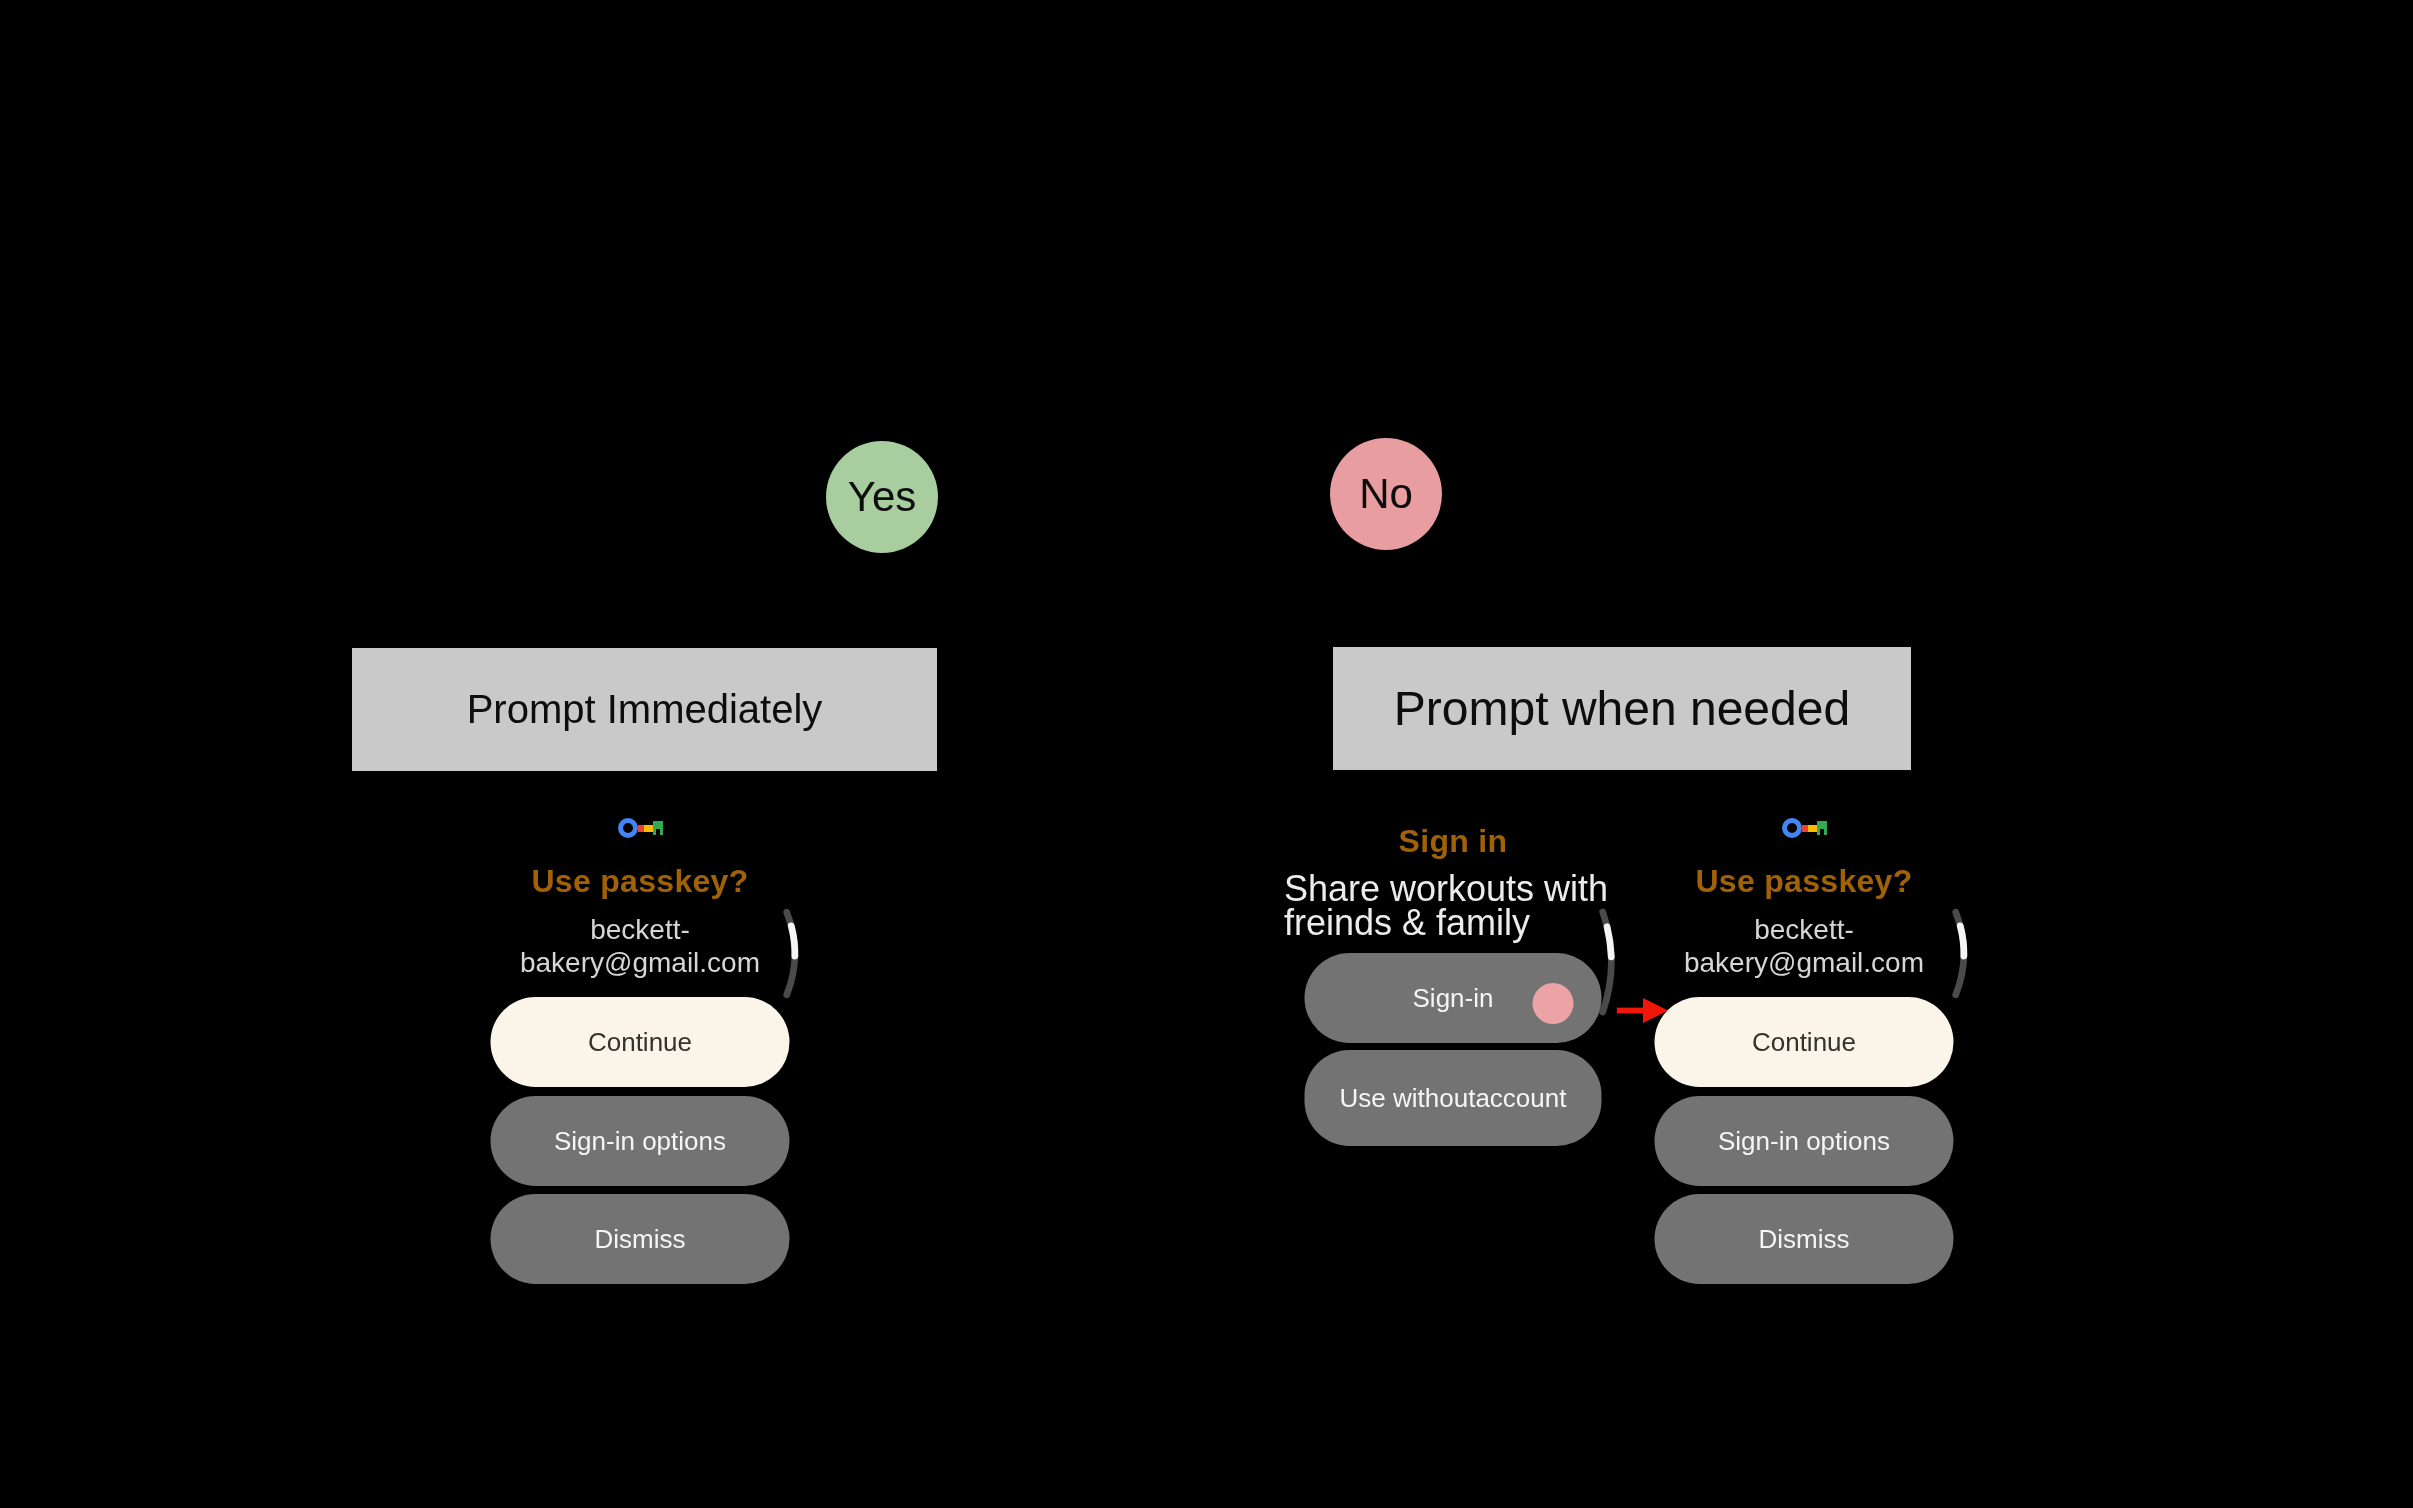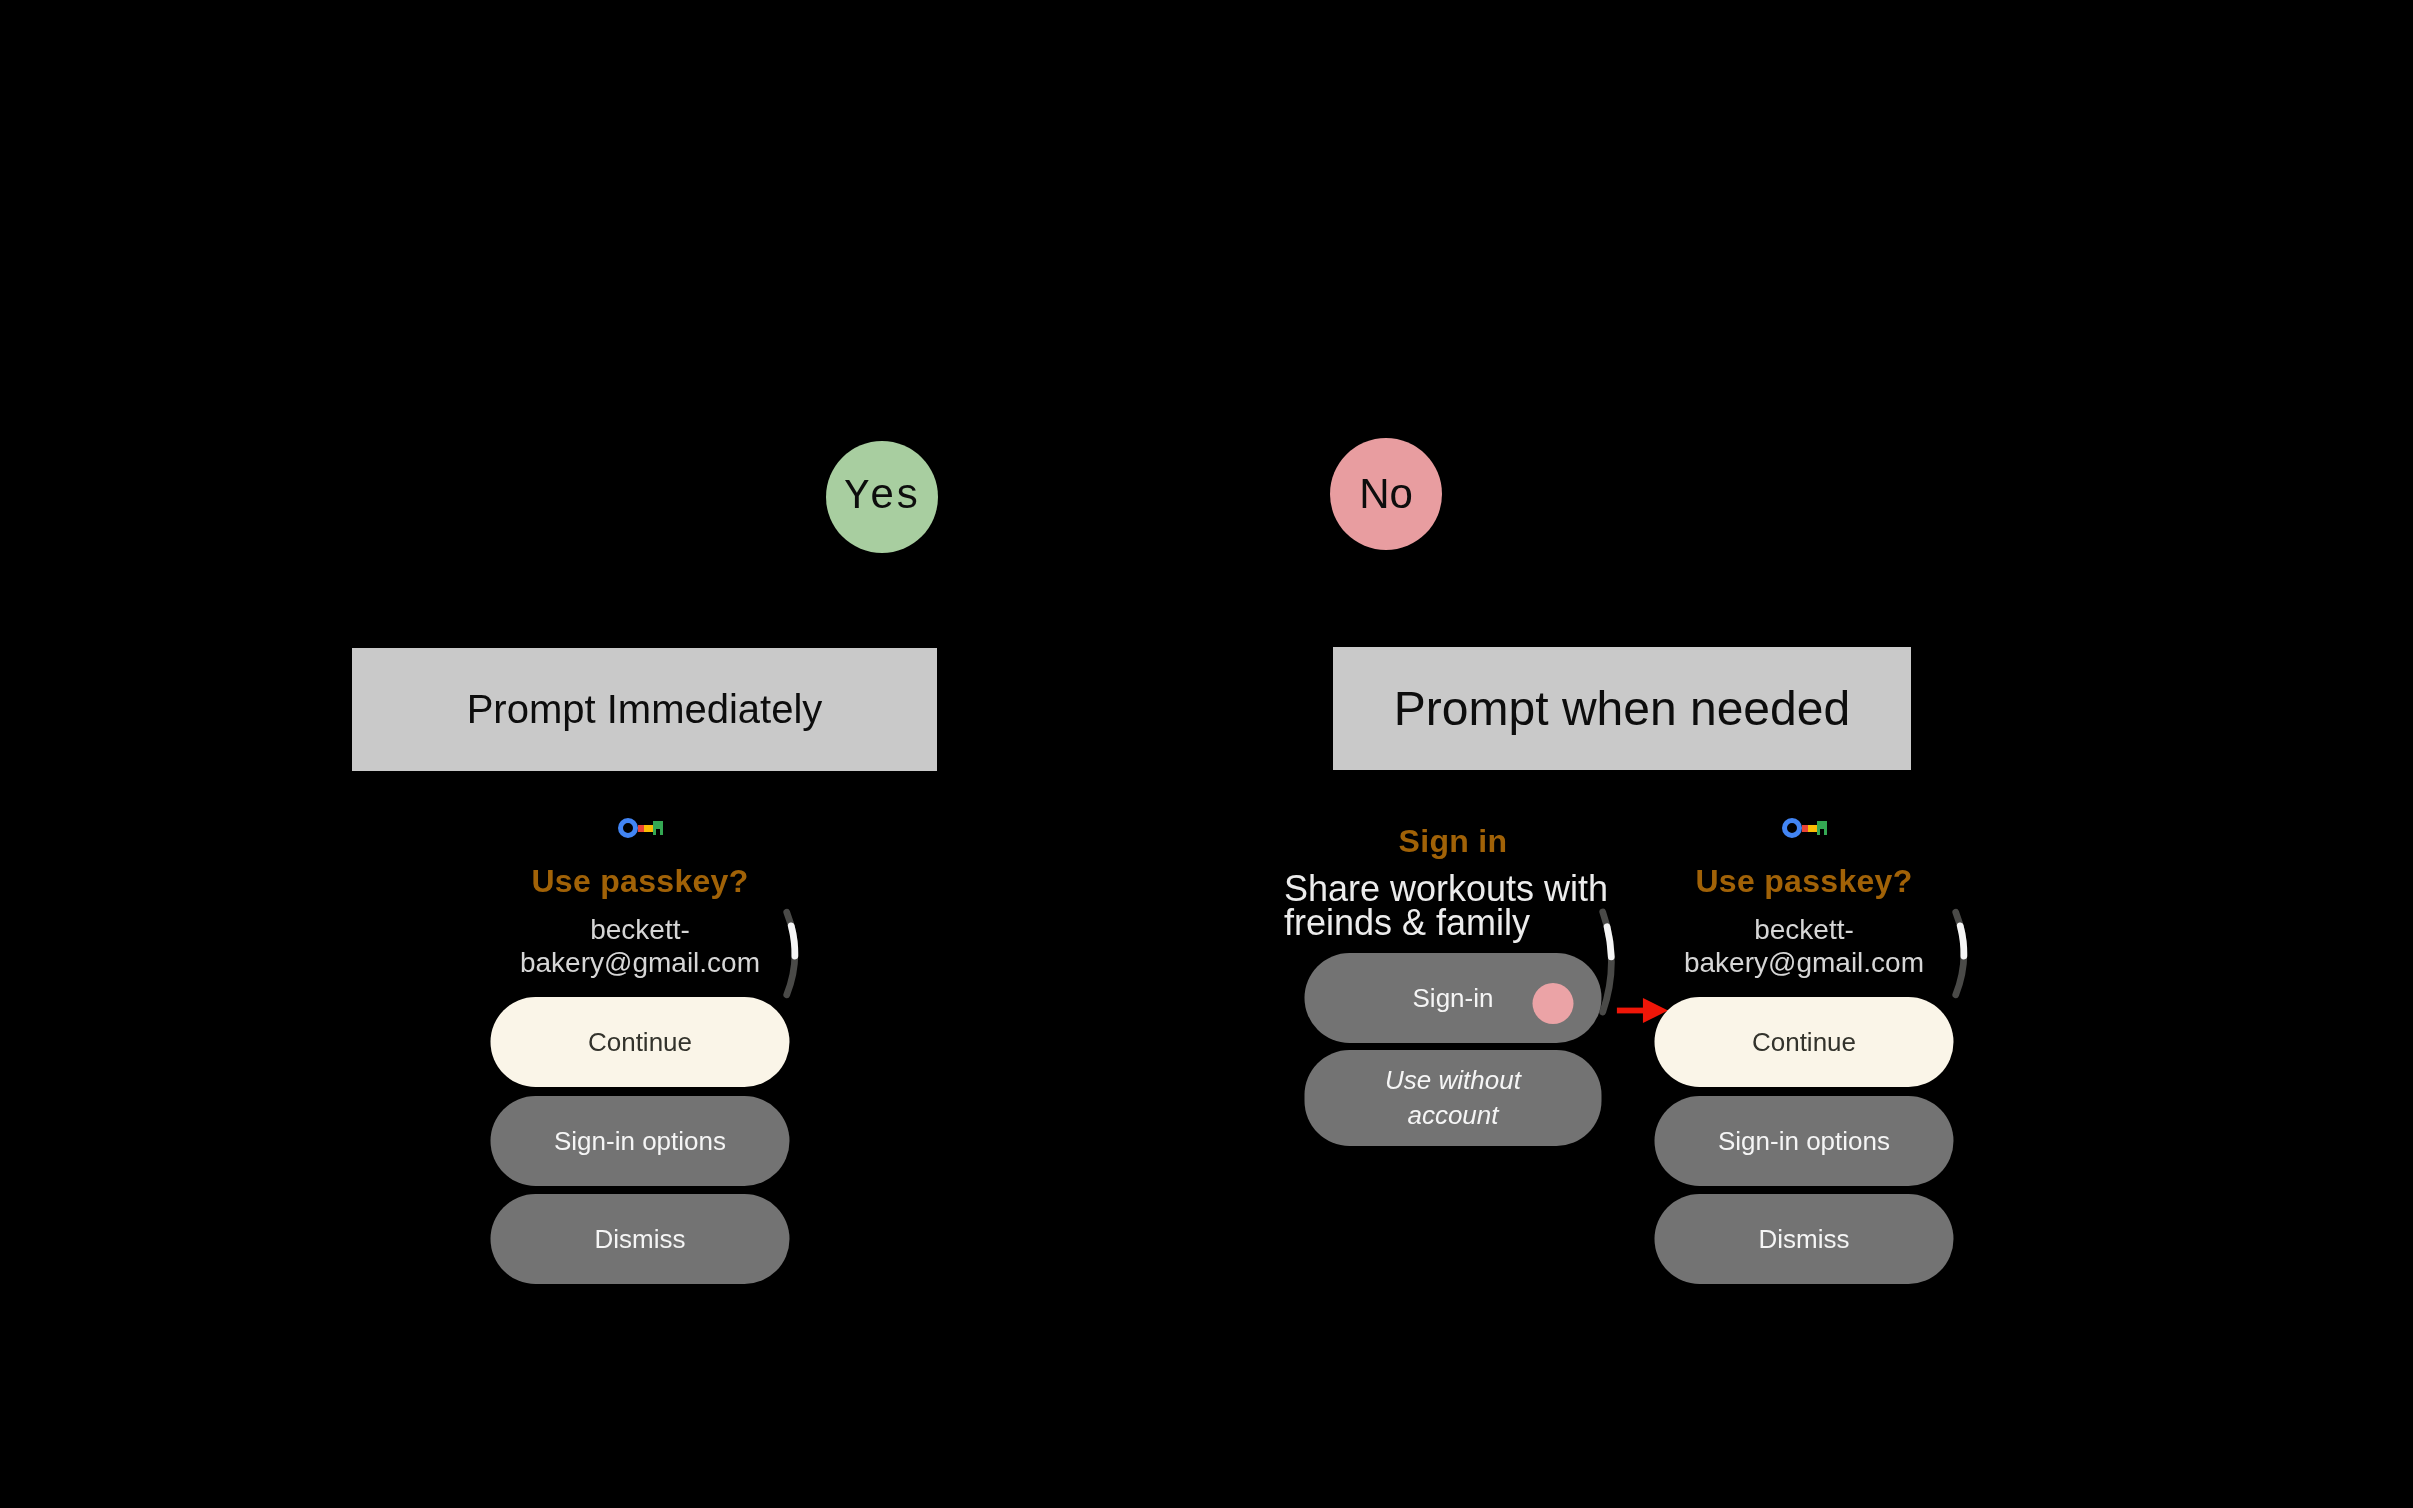--- a/index.html
+++ b/index.html
@@ -10,21 +10,21 @@
   
   .flow-box{position:absolute;background:#c9c9c9;display:flex;align-items:center;
             justify-content:center;color:#0d0d0d;}
   .q-box{left:685px;top:219px;width:960px;height:126px;font-size:49px;}
   .o-left{left:352px;top:648px;width:585px;height:123px;font-size:40px;}
   .o-right{left:1333px;top:647px;width:578px;height:123px;font-size:48px;}
 
   .node{position:absolute;width:112px;height:112px;border-radius:50%;
         display:flex;align-items:center;justify-content:center;
         font-size:42px;color:#0d0d0d;}
-  .node-yes{left:826px;top:441px;background:#a8cea0;font-family:Liberation Mono, monospace;}
+  .node-yes{left:826px;top:441px;background:#a8cea0;}
   .node-no{left:1330px;top:438px;background:#e89da0;text-align:center;}
 
   
   .watch{position:absolute;}
   .w-left{left:473px;top:811px;width:334px;height:488px;}
   .w-signin{left:1284px;top:811px;width:338px;height:348px;}
   .w-right{left:1637px;top:811px;width:334px;height:488px;}
 
   .wtitle{position:absolute;width:100%;text-align:center;font-size:32px;
           font-weight:600;color:#a16207;letter-spacing:0.3px;}
@@ -32,21 +32,21 @@
          color:#d6d6d6;line-height:33px;}
   .wsub{position:absolute;width:100%;text-align:left;font-size:36px;
         color:#ececec;line-height:34px;}
 
   .wbtn{position:absolute;left:50%;transform:translateX(-50%);width:299px;height:90px;
         border-radius:45px;display:flex;align-items:center;justify-content:center;
         font-size:26px;font-weight:500;border:none;cursor:pointer;
         font-family:"Liberation Sans","DejaVu Sans",sans-serif;}
   .wbtn.primary{background:#faf5e8;color:#33332c;}
   .wbtn.secondary{background:#737373;color:#f5f5f5;}
-  .wbtn.two-line{flex-direction:column;line-height:35px;font-style:italic;}
+  .wbtn.two-line{flex-direction:row;line-height:35px;}
   .bt1{top:186px;} .bt2{top:285px;} .bt3{top:383px;}
 
   
   .pkey{position:absolute;left:50%;transform:translateX(-50%);top:6.8px;
         width:44px;height:20px;}
   .pkey .ring{position:absolute;left:0;top:0;width:20px;height:20px;
         box-sizing:border-box;border:5.8px solid #4285f4;border-radius:50%;}
   .pkey .seg-red{position:absolute;left:20px;top:6.8px;width:5.8px;height:7.7px;background:#ea4335;}
   .pkey .seg-yellow{position:absolute;left:26px;top:6.8px;width:8.7px;height:7.7px;background:#fbbc04;}
   .pkey .bit{position:absolute;left:35px;top:2.9px;width:9.7px;height:14.5px;background:#34a853;}

